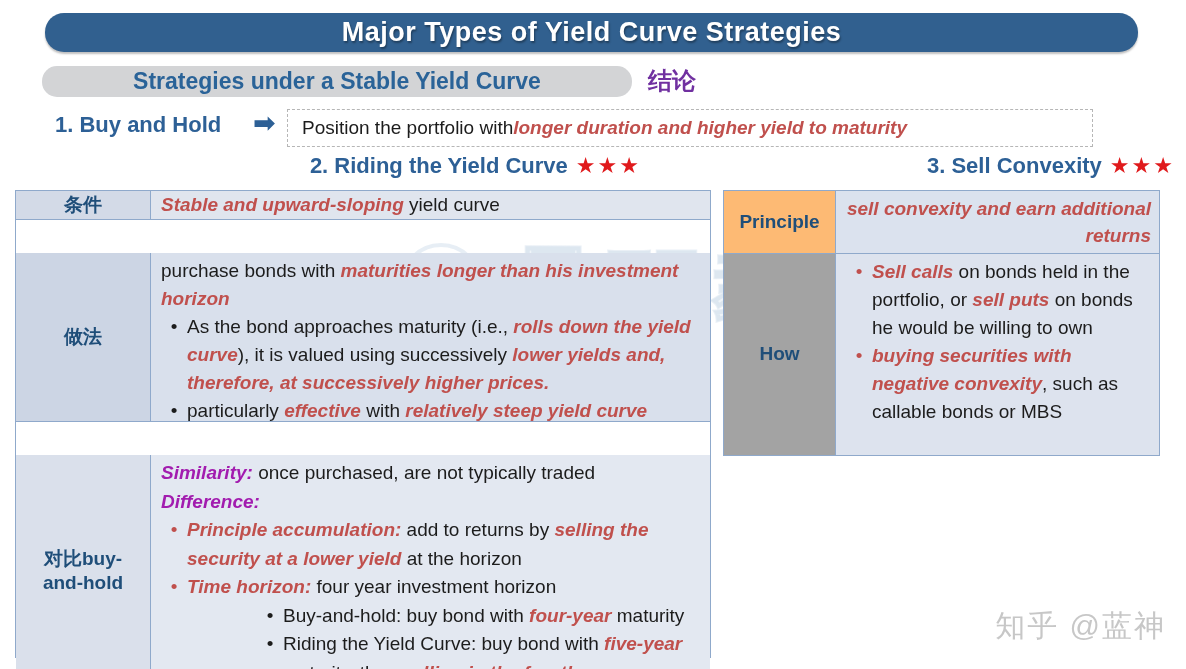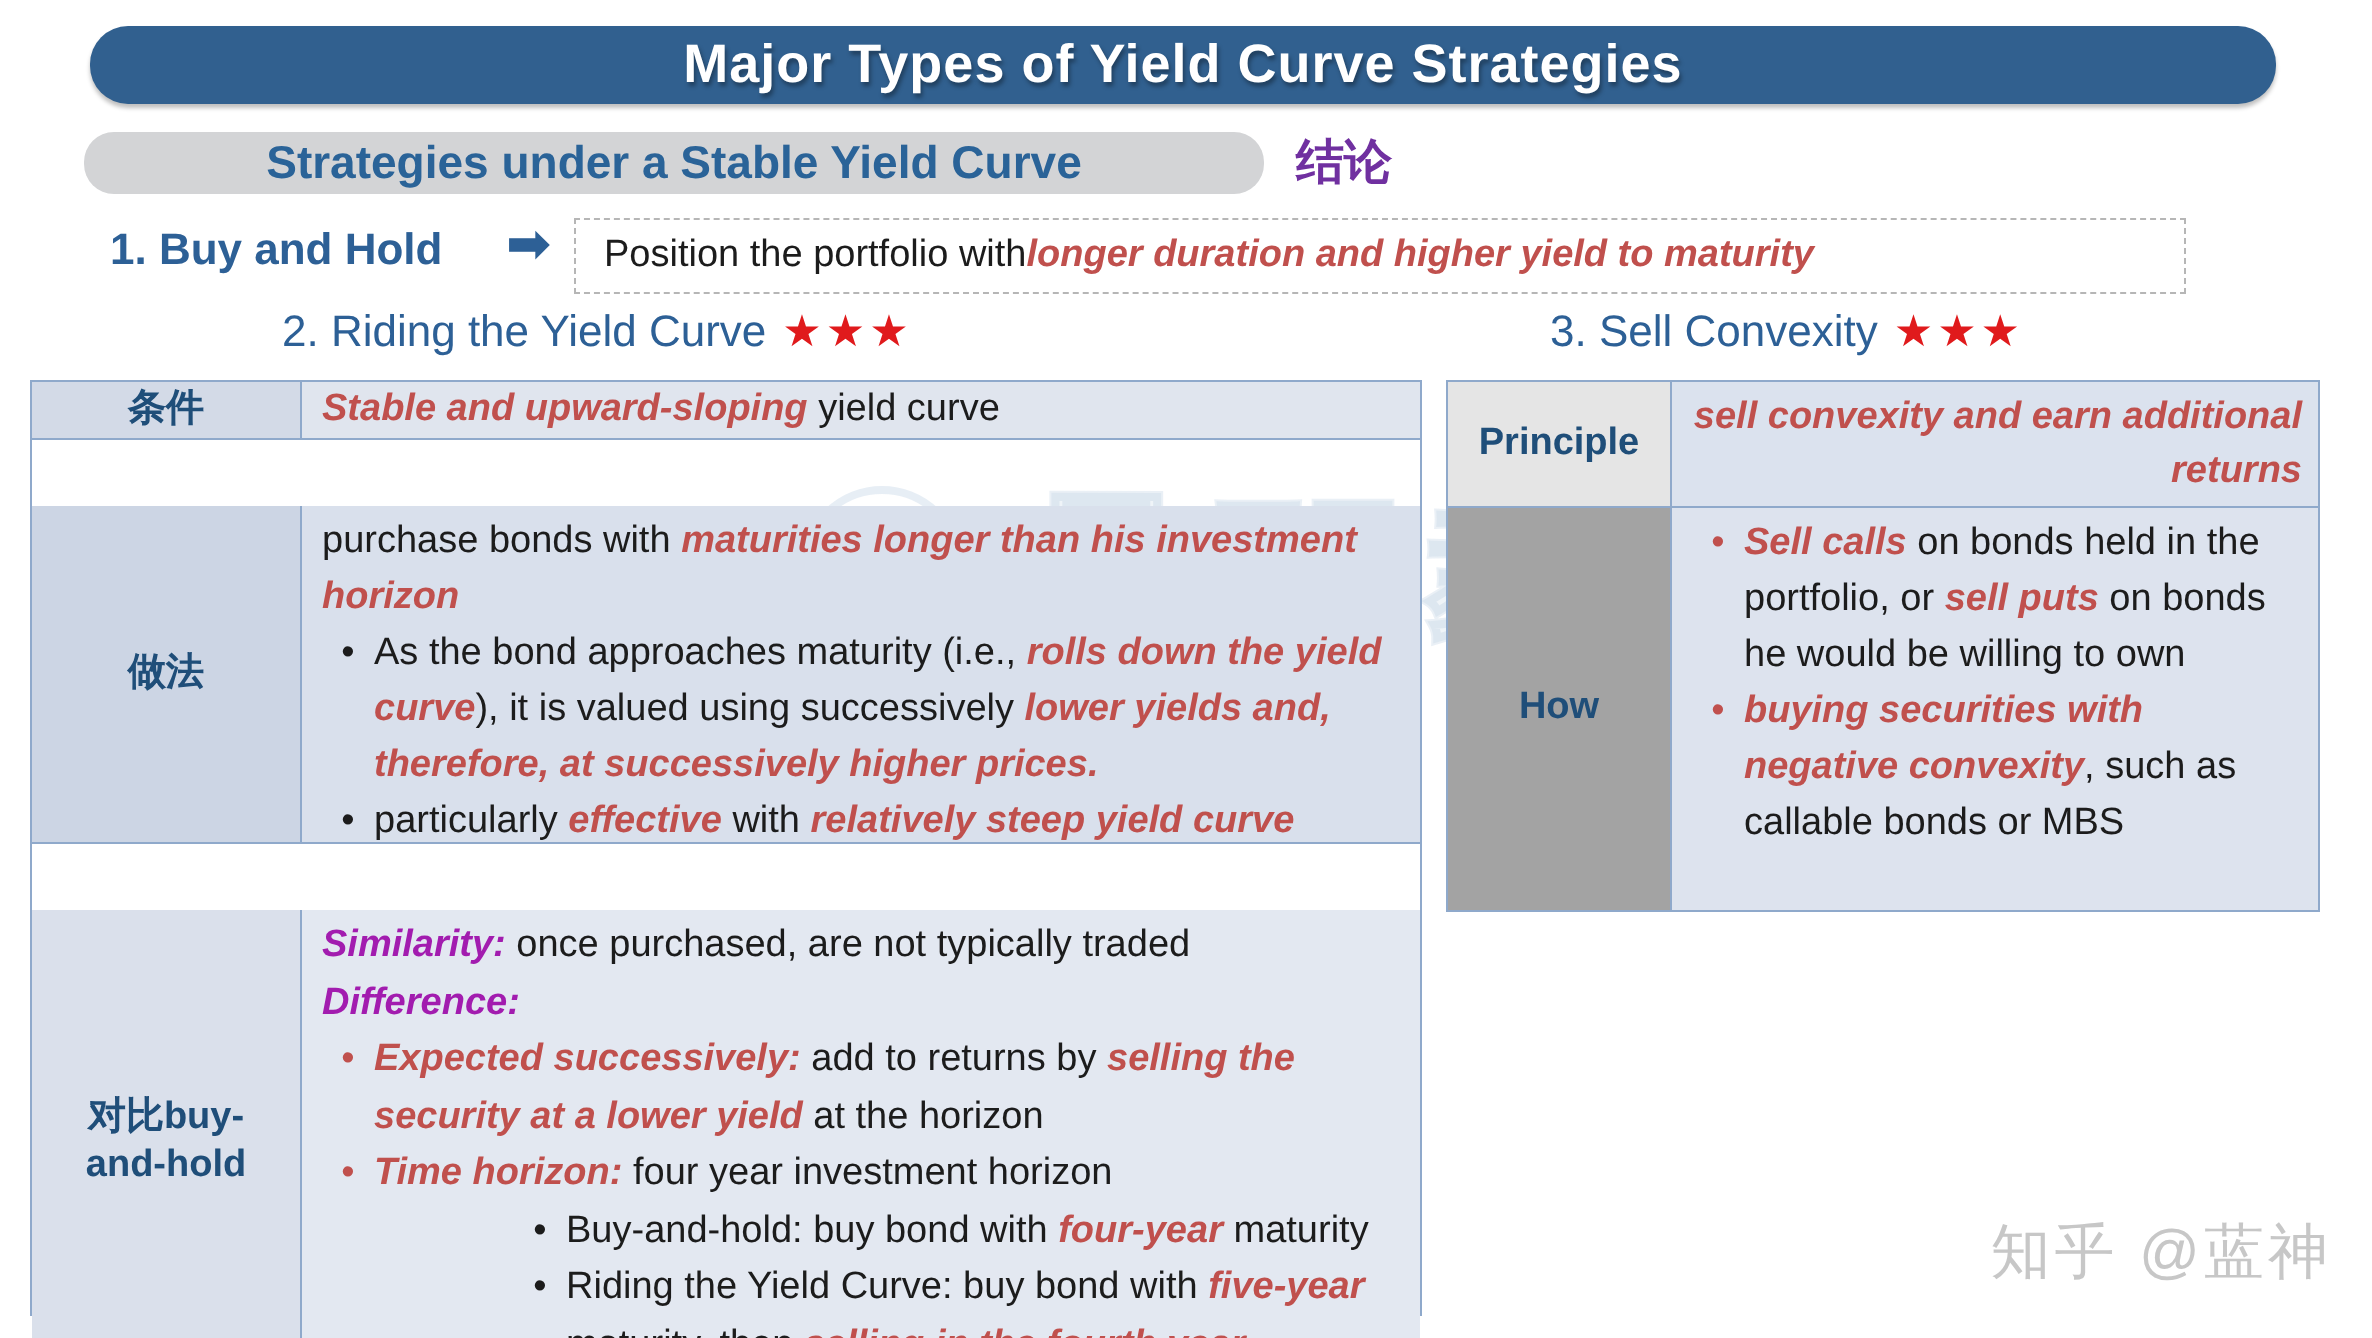--- a/index.html
+++ b/index.html
@@ -27,21 +27,21 @@
   .tag{position:absolute;left:648px;top:65px;color:#7030a0;font-weight:bold;font-size:24px;}
   
   .s1-heading{position:absolute;left:55px;top:112px;color:#2d6096;font-weight:bold;font-size:22px;white-space:nowrap;}
   .s1-arrow{position:absolute;left:253px;top:107px;color:#2d6096;font-size:27px;font-weight:bold;}
   .dashed-box{
     position:absolute;left:287px;top:109px;width:806px;height:38px;box-sizing:border-box;
     border:1px dashed #b6b6b6;display:flex;align-items:center;padding-left:14px;
     font-size:19px;white-space:nowrap;
   }
   
-  .sec-heading{position:absolute;top:153px;text-align:left;color:#2d6096;font-weight:normal;font-size:22px;white-space:nowrap;}
+  .sec-heading{position:absolute;top:153px;text-align:right;color:#2d6096;font-weight:bold;font-size:22px;white-space:nowrap;}
   .sec-heading.h2{left:141px;width:500px;}
   .sec-heading.h3{left:775px;width:400px;}
   .stars{color:#e01a1c;font-size:22px;letter-spacing:2px;font-style:normal;margin-left:8px;}
   
   .tbl{position:absolute;box-sizing:border-box;border:1px solid #8fa9cb;display:flex;flex-direction:column;}
   .tbl-left{left:15px;top:190px;width:696px;height:468px;gap:33px;}
   .tbl-right{left:723px;top:190px;width:437px;height:266px;}
   .row{display:flex;box-sizing:border-box;border-bottom:1px solid #8fa9cb;}
   .row:last-child{border-bottom:none;}
   .cell{box-sizing:border-box;}
@@ -51,21 +51,21 @@
     color:#1f4e79;font-weight:bold;font-size:19px;padding:0 8px;line-height:24px;
   }
   .tbl-left .label-cell{width:135px;}
   .tbl-right .label-cell{width:112px;}
   .content-cell{flex:1;padding:4px 8px 0 10px;font-size:19px;line-height:28px;}
   .content-cell.vcenter{display:flex;align-items:center;padding-top:0;text-align:right;}
   
   .lr1{height:38px;} .lr1 .label-cell{background:#d3dae7;} .lr1 .content-cell{background:#e0e5ee;}
   .lr2{height:169px;}.lr2 .label-cell{background:#ccd5e4;} .lr2 .content-cell{background:#d9e0ec;}
   .lr3{height:261px;}.lr3 .label-cell{background:#dae0eb;} .lr3 .content-cell{background:#e3e8f1;line-height:28.5px;}
-  .rr1{height:63px;} .rr1 .label-cell{background:#e5e5e5;} .rr1 .content-cell{background:#dbe2ee;line-height:27px;}
+  .rr1{height:63px;} .rr1 .label-cell{background:#fdba74;} .rr1 .content-cell{background:#dbe2ee;line-height:27px;}
   .rr2{height:203px;}.rr2 .label-cell{background:#a3a3a3;} .rr2 .content-cell{background:#dde3ee;}
   
   .red{color:#c0504d;font-weight:bold;font-style:italic;}
   .bluem{color:#a21caf;font-weight:bold;font-style:italic;}
   .li{display:flex;}
   .li .mk{flex:none;width:26px;text-align:center;}
   .li .mk.mk-red{color:#c0504d;}
   .li .tx{flex:1;}
   .li2{margin-left:96px;}
   
@@ -155,21 +155,21 @@
       <div class="cell content-cell">
         <div>
           <span class="bluem">Similarity:</span><span> once purchased, are not typically traded</span>
         </div>
         <div>
           <span class="bluem">Difference:</span>
         </div>
         <div class="li">
           <span class="mk mk-red">•</span>
           <div class="tx">
-            <span class="red">Expected successively:</span><span> add to returns by </span><span class="red">selling the security at a lower yield</span><span> at the horizon</span>
+            <span class="red">Principle accumulation:</span><span> add to returns by </span><span class="red">selling the security at a lower yield</span><span> at the horizon</span>
           </div>
         </div>
         <div class="li">
           <span class="mk mk-red">•</span>
           <div class="tx">
             <span class="red">Time horizon:</span><span> four year investment horizon</span>
           </div>
         </div>
         <div class="li li2">
           <span class="mk">•</span>

